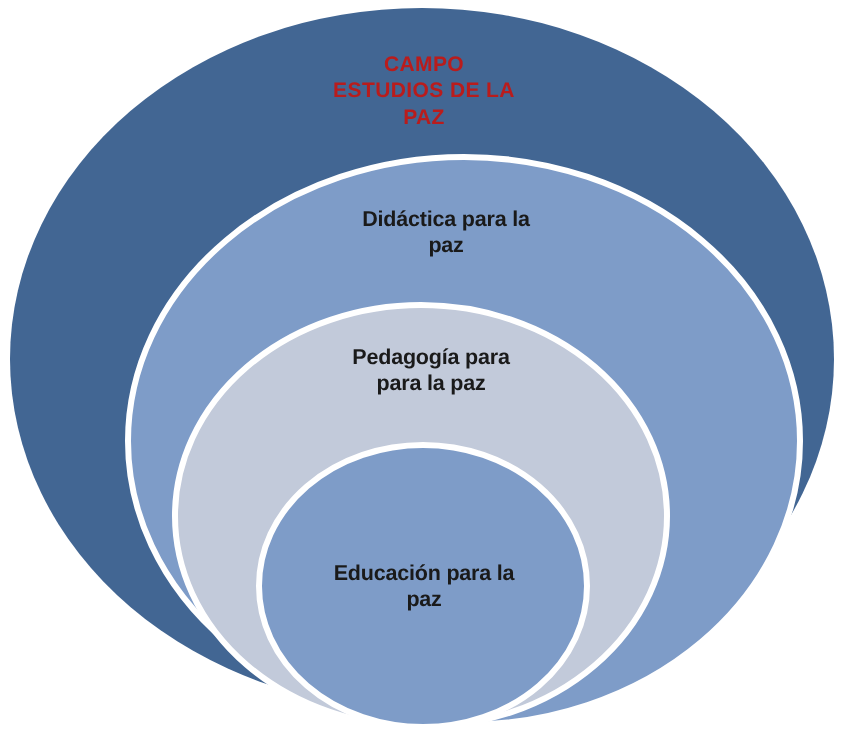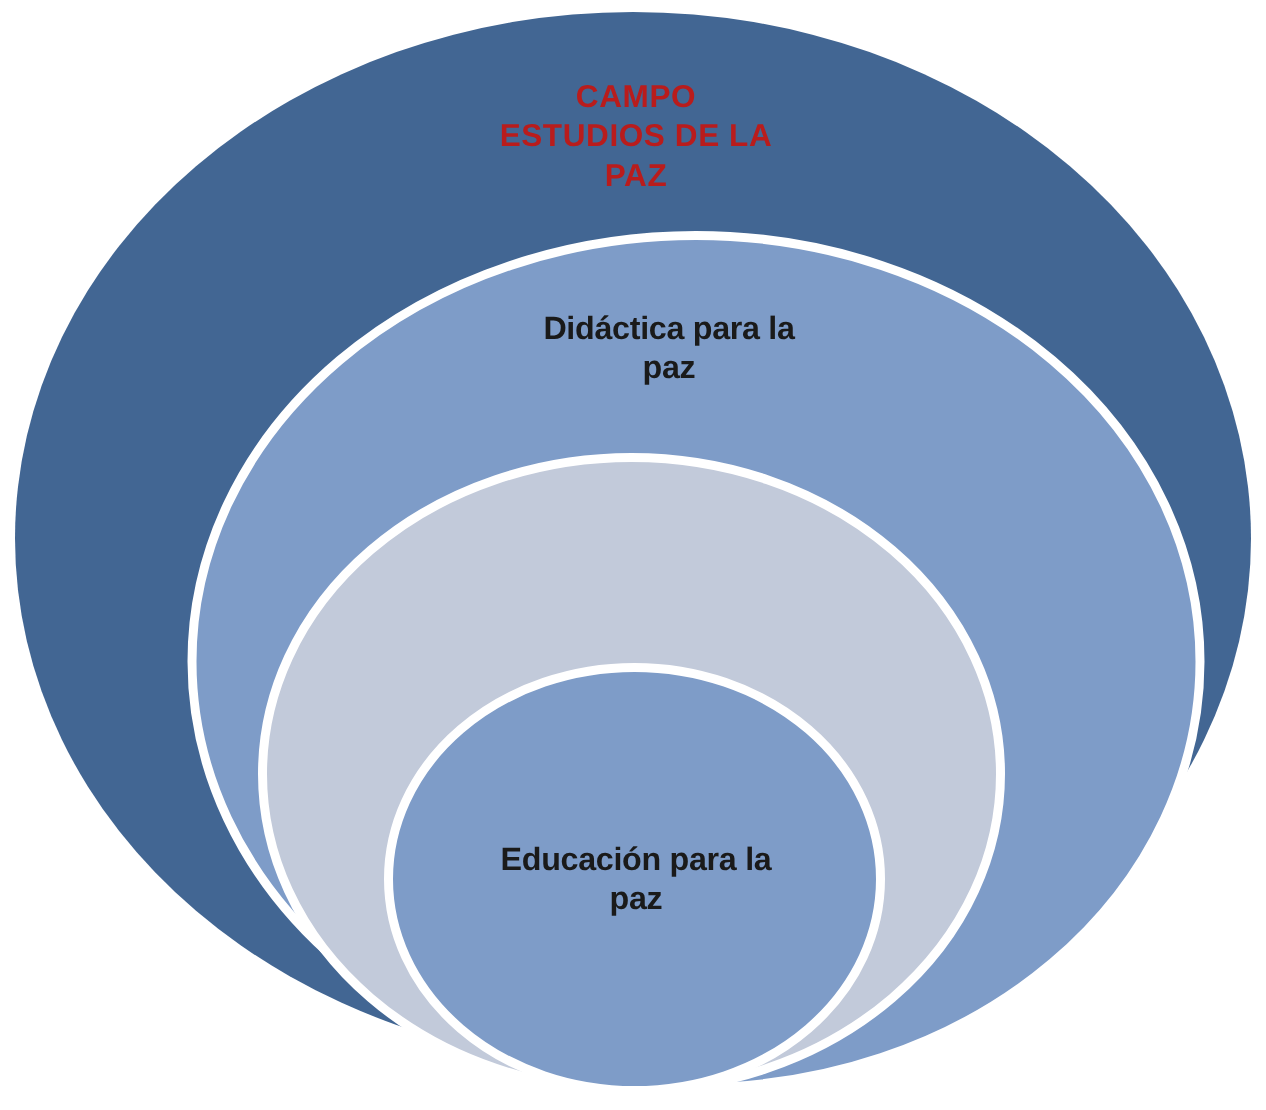--- a/index.html
+++ b/index.html
@@ -83,17 +83,19 @@
     <ellipse id="ring-4-shape" cx="423" cy="586" rx="164" ry="141" stroke-width="6" fill="#7e9cc8" stroke="#ffffff"></ellipse>
   </svg>
 
   <div class="ring-label" id="label-campo" style="color: #b91c1c;">CAMPO
 ESTUDIOS DE LA
 PAZ</div>
 
   <div class="ring-label" id="label-educacion" style="color: rgb(26, 26, 26);">Didáctica para la
 paz</div>
 
+  <div class="ring-label" id="label-pedagogia" style="color: rgb(26, 26, 26);">Pedagogía para
+para la paz</div>
 
   <div class="ring-label" id="label-didactica" style="color: rgb(26, 26, 26);">Educación para la
 paz</div>
 
 </div>
 
 </body></html>

